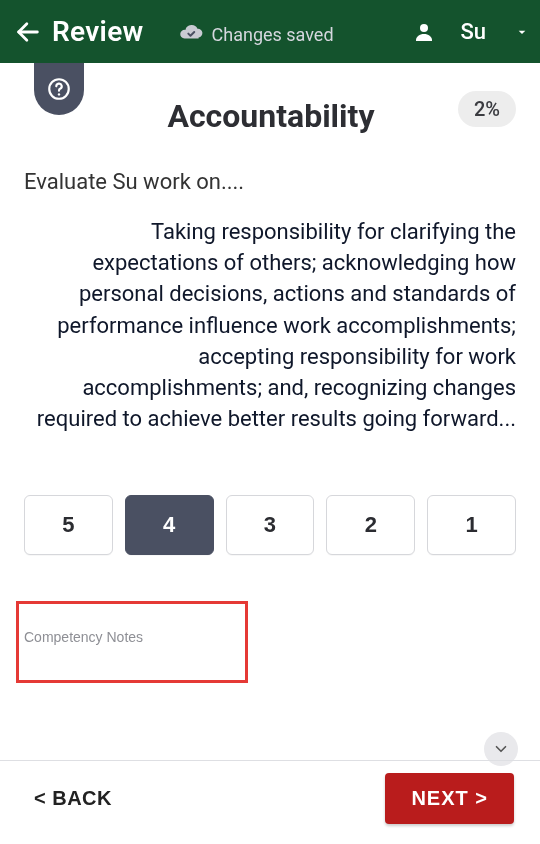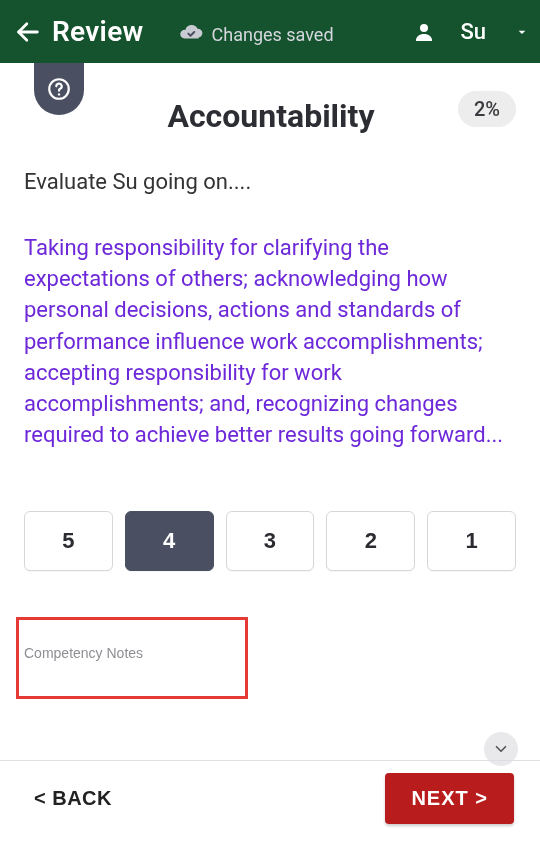--- a/index.html
+++ b/index.html
@@ -37,21 +37,21 @@
   }
   .heading-row { display:flex; align-items:flex-start; margin-top:28px; }
   .heading-wrap { flex:1; text-align:center; }
   .heading { font-size:32px; font-weight:700; color:#2d2e33; margin-top:6px;text-align:center; }
   .pct-badge {
     background:#ededed; border-radius:18px;
     padding:6px 16px; font-size:20px; color:#3a3b40; font-weight:500;
     align-self:flex-start;
   }
   .prompt { margin-top:34px; font-size:22px; color:#333; }
-  .desc { margin-top:38px; font-size:22px; line-height:1.42; color:#6d28d9; }
+  .desc { margin-top:22px; font-size:22px; line-height:1.42; color:#0f172a;text-align:right; }
   .rating-row { display:flex; gap:12px; margin-top:60px; }
   .rating-btn {
     flex:1; height:60px; border:1px solid #d6d7db; border-radius:6px;
     background:#fff; font-size:22px; font-weight:600; color:#2b2c31;
     display:flex; align-items:center; justify-content:center;
     cursor:pointer;
     box-shadow: 0 1px 0 rgba(0,0,0,.03);
   }
   .rating-btn.selected { background:#4a5062; color:#fff; border-color:#4a5062; }
   .notes-wrap {
@@ -158,21 +158,21 @@
 
 <div class="content">
   <div class="heading-row">
     <div style="width:60px"></div>
     <div class="heading-wrap">
       <div class="heading">Accountability</div>
     </div>
     <div class="pct-badge">2%</div>
   </div>
 
-  <p class="prompt">Evaluate Su going on....</p>
+  <p class="prompt">Evaluate Su work on....</p>
   <p class="desc">Taking responsibility for clarifying the expectations of others; acknowledging how personal decisions, actions and standards of performance influence work accomplishments; accepting responsibility for work accomplishments; and, recognizing changes required to achieve better results going forward...</p>
 
   <div class="rating-row" id="rating-row">
       <button class="rating-btn">5</button>
       <button class="rating-btn selected">4</button>
       <button class="rating-btn">3</button>
       <button class="rating-btn">2</button>
       <button class="rating-btn">1</button>
     </div>
 

